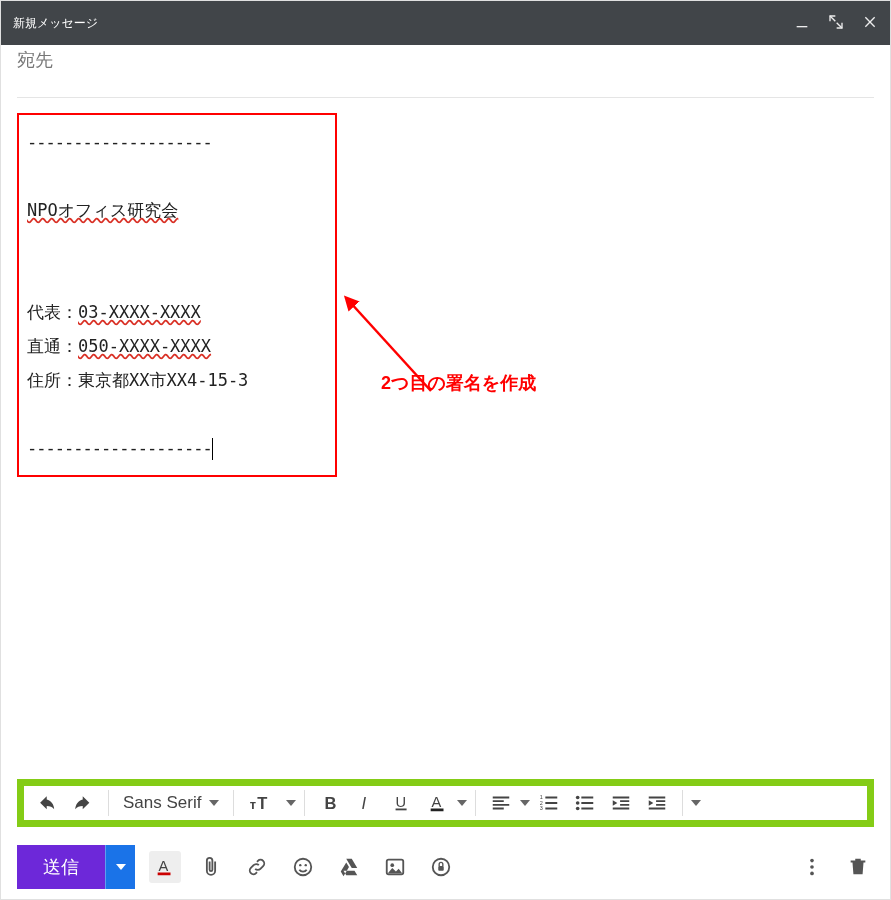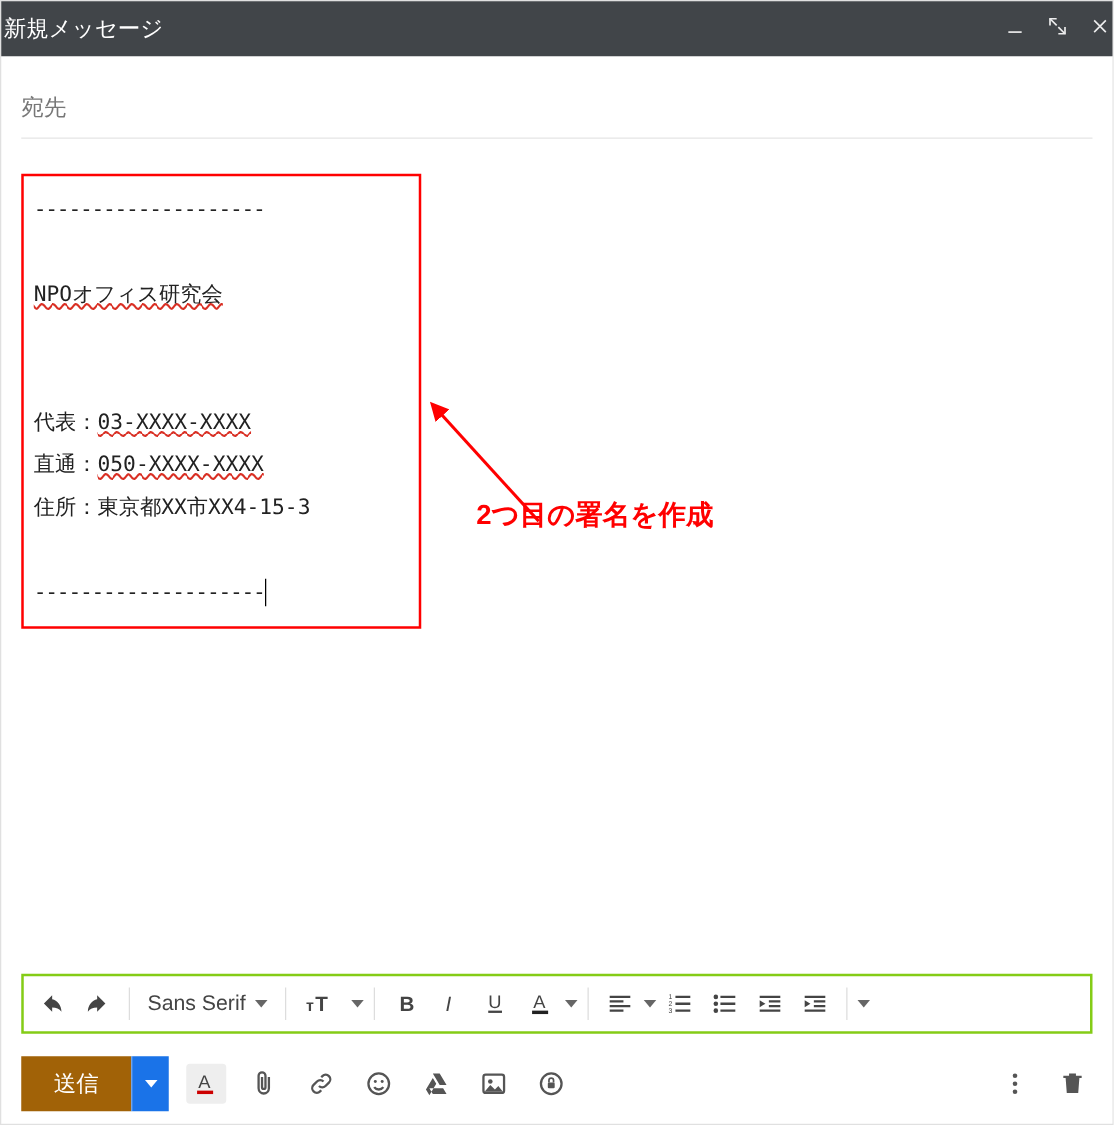--- a/index.html
+++ b/index.html
@@ -17,33 +17,32 @@
     display: flex;
     flex-direction: column;
     border: 1px solid #e0e0e0;
   }
   .titlebar {
     background: #414549;
     color: #fff;
     height: 44px;
     display: flex;
     align-items: center;
-    padding: 0 2px;
-    font-size: 18px;
+    padding: 0 12px;
+    font-size: 12px;
     font-weight: 500;
   }
   .titlebar-title { flex: 1; }
   .titlebar-icons { display: flex; gap: 18px; align-items: center; fill: #fff; }
   .titlebar-icons svg { width: 16px; height: 16px; opacity: .9; cursor: pointer; }
   .field-row {
     height: 50px;
     border-bottom: 1px solid #e5e5e5;
-    margin: 16px 16px;
-    display: flex;
-    align-items: center;
+    margin: 3px 16px;
+    display: flex;
   }
   .field-label {
     color: #777;
     font-size: 18px;
   }
   .body-area {
     flex: 1;
     position: relative;
     padding: 12px 16px 0 16px;
     font-size: 17px;
@@ -69,33 +68,33 @@
     left: 340px;
     top: 190px;
     pointer-events: none;
   }
   .annotation-text {
     position: absolute;
     left: 380px;
     top: 270px;
     color: #ff0000;
     font-weight: bold;
-    font-size: 22px;
+    font-size: 18px;
     pointer-events: none;
   }
   .cursor-bar {
     display: inline-block;
     width: 0;
     border-right: 1px solid #000;
     height: 22px;
     vertical-align: middle;
   }
 
   .formatting-toolbar {
-    border: 2px solid #84cc16;
+    border: 7px solid #84cc16;
     margin: 0 16px 8px 16px;
     height: 48px;
     display: flex;
     align-items: center;
     padding: 0 6px;
     gap: 2px;
     color: #555;
     background: #fff;
   }
   .fmt-btn {
@@ -132,21 +131,21 @@
 
   .bottom-bar {
     height: 64px;
     display: flex;
     align-items: center;
     padding: 0 16px;
     gap: 14px;
   }
   .send-group { display: flex; height: 44px; }
   .send-btn {
-    background: #a16207;
+    background: #6d28d9;
     color: #fff;
     border: none;
     font-size: 18px;
     font-weight: 500;
     padding: 0 26px;
     cursor: pointer;
     border-radius: 0;
   }
   .send-more {
     background: #1a73e8;

